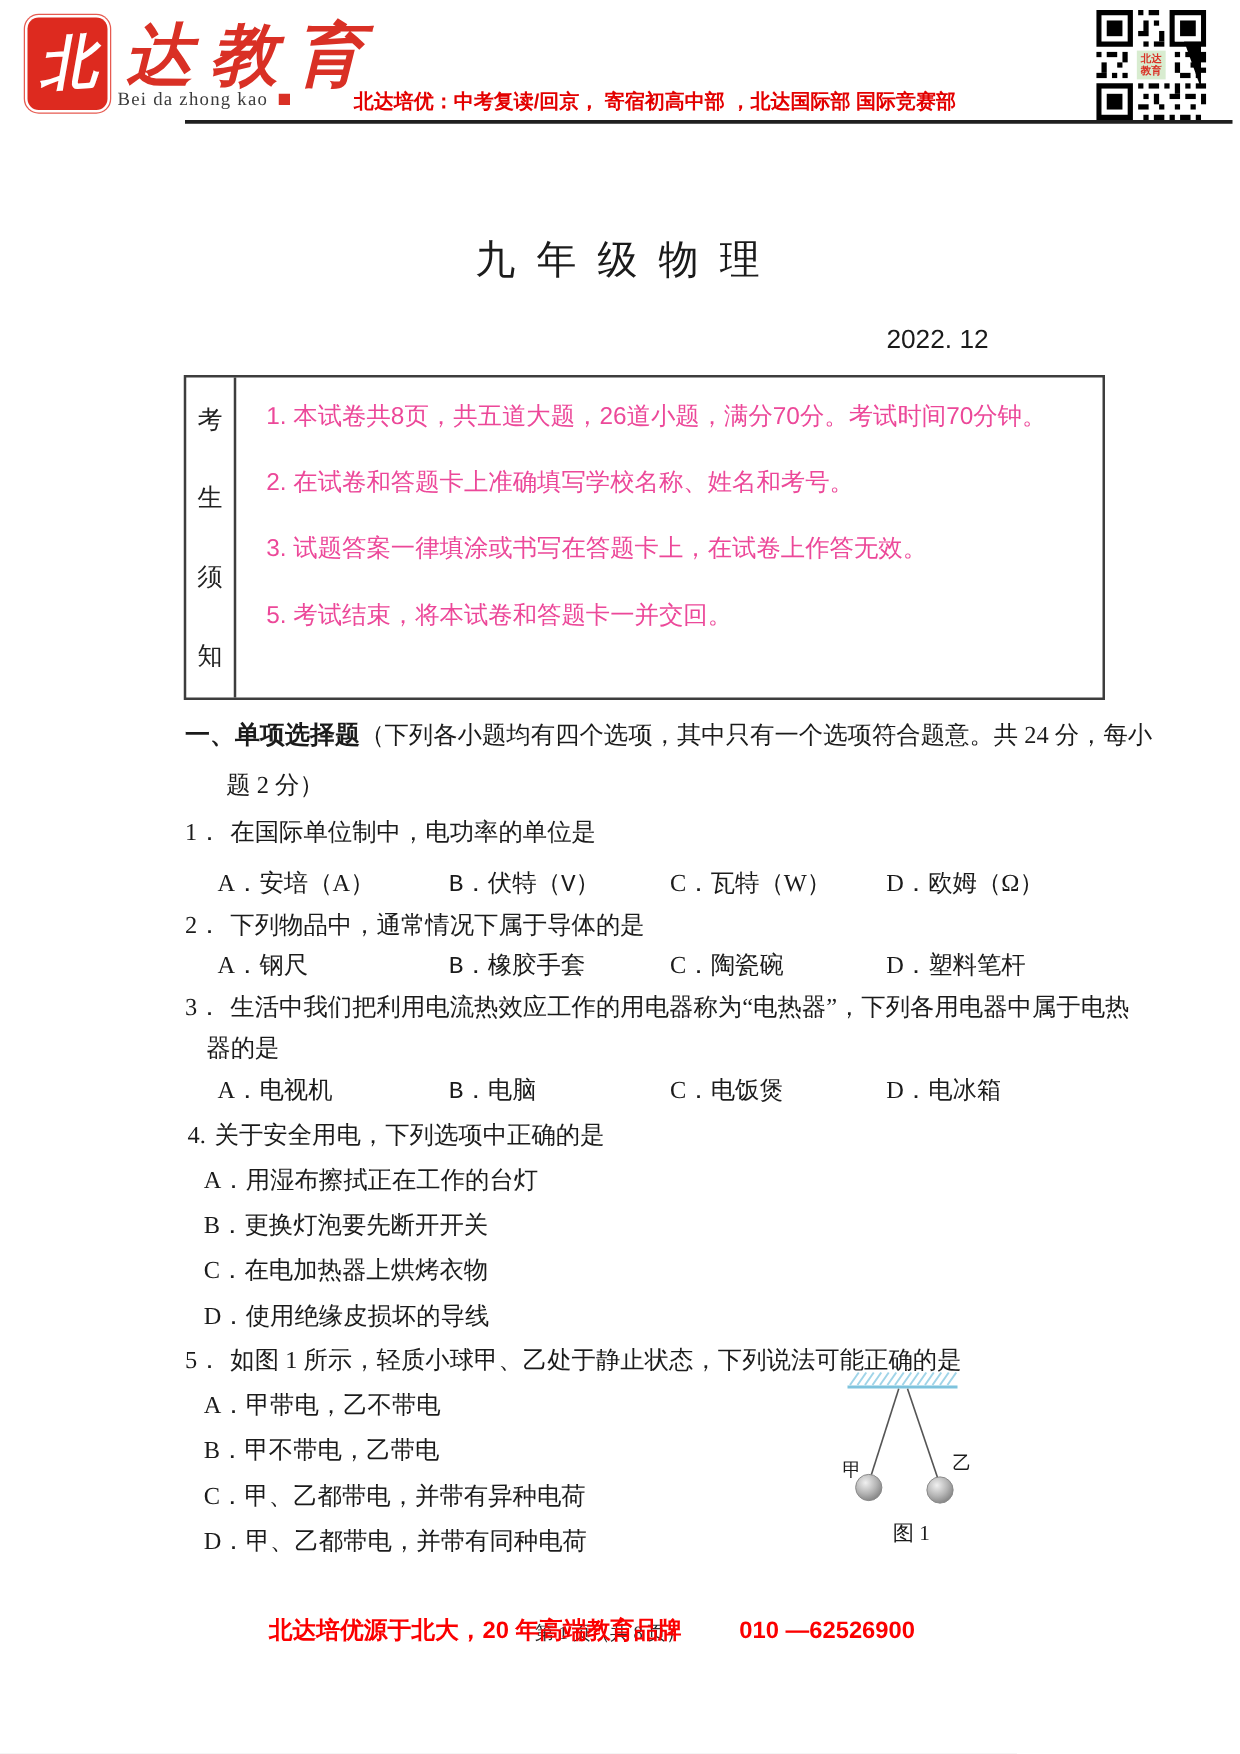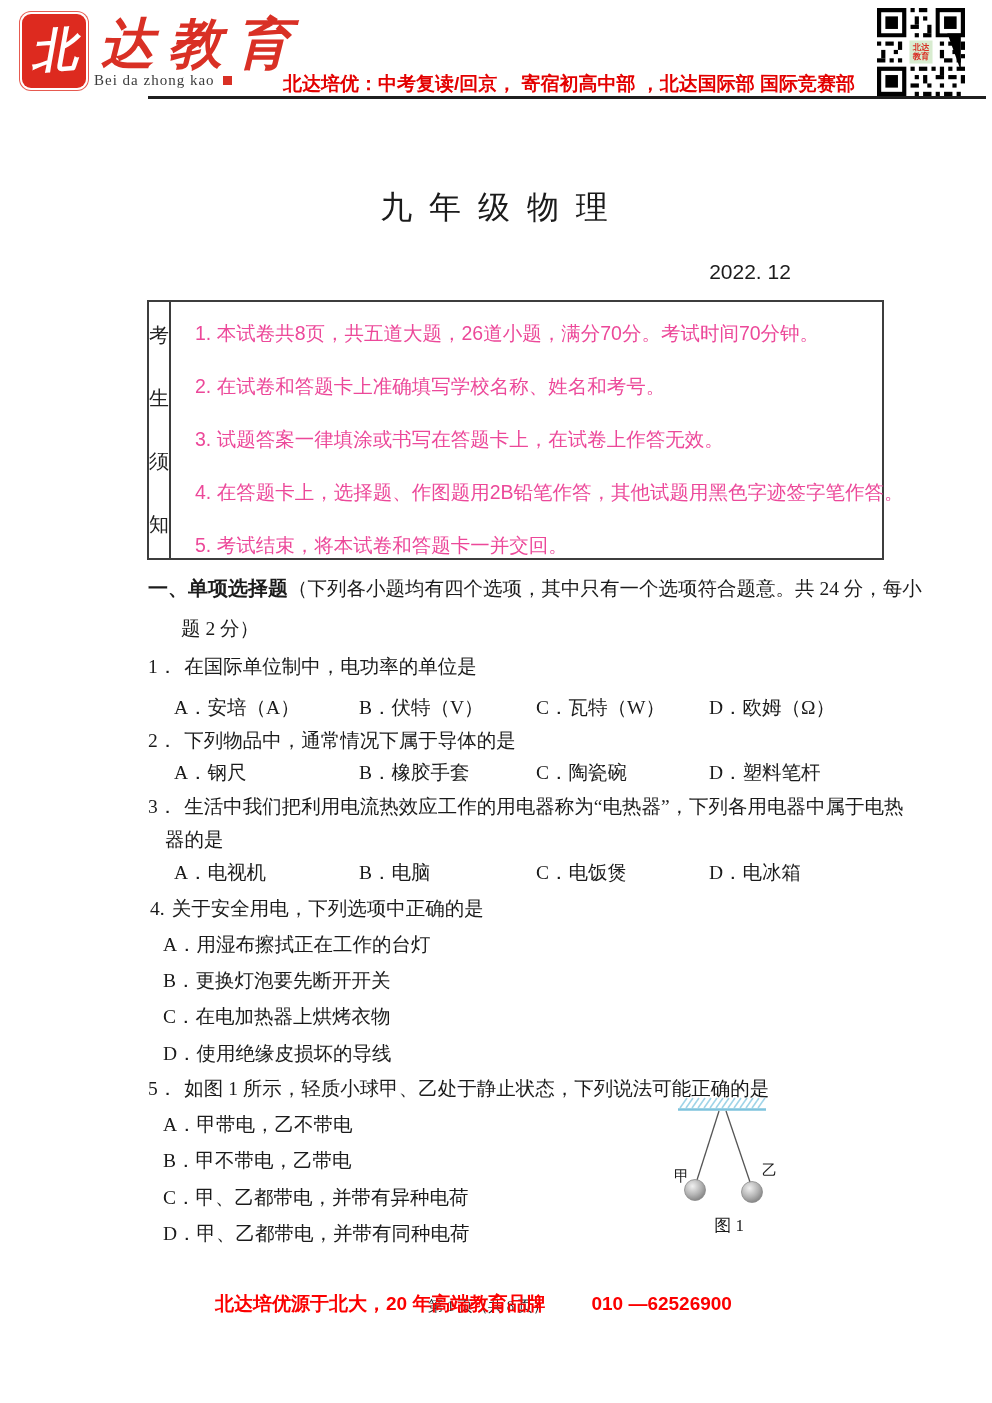--- a/index.html
+++ b/index.html
@@ -12,39 +12,39 @@
   .qnum{margin-right:7px;}
   
   #seal{left:22px;top:14px;width:64px;height:74px;background:#dd2a1f;border-radius:9px;
         box-shadow:0 0 0 2px #fff,0 0 0 3px #e65a50;display:flex;align-items:center;justify-content:center;}
   #seal-char{color:#fff;font-size:46px;font-weight:bold;font-style:italic;transform:rotate(-4deg);
              font-family:"DejaVu Serif",serif;}
   #brand-name{left:100px;top:8px;font-size:54px;font-weight:bold;font-style:italic;color:#d93025;
               letter-spacing:14px;font-family:"DejaVu Serif",serif;white-space:nowrap;}
   #brand-sub{left:94px;top:72px;font-size:15px;color:#3c3c3c;letter-spacing:1px;}
   #brand-sub .sq{display:inline-block;width:9px;height:9px;background:#d93025;margin-left:8px;}
-  #tagline{left:283px;top:71px;font-size:19px;font-weight:bold;color:#e30000;white-space:nowrap;}
+  #tagline{left:283px;top:71px;font-size:16px;font-weight:bold;color:#e30000;white-space:nowrap;}
   #header-rule{left:148px;top:96px;width:838px;height:3px;background:#1f1f1f;}
   
   #qr{left:877px;top:8px;width:88px;height:88px;}
   
   #exam-title{left:0;top:133px;width:992px;text-align:center;font-size:24px;font-weight:600;
               letter-spacing:1px;}
   #subject-title{left:0;top:186px;width:992px;text-align:center;font-size:32px;font-weight:500;
                  letter-spacing:4px;}
   #date-line{left:640px;top:260px;width:220px;text-align:center;font-size:21px;}
   
   #notice{left:147px;top:300px;width:737px;height:260px;border:2px solid #3d3d3d;display:flex;box-sizing:border-box;}
   #notice-side{width:38px;border-right:2px solid #3d3d3d;display:flex;flex-direction:column;
                align-items:center;justify-content:center;gap:36px;font-size:20px;color:#222;}
   #notice-main{flex:1;padding:15px 0 0 24px;}
   #notice-main p{margin:0 0 21px 0;font-size:19.5px;line-height:32px;white-space:nowrap;color:#ec4899;}
   
   .optrow{left:174px;display:flex;font-size:19.5px;line-height:30px;white-space:nowrap;}
-  .optrow .w1{width:185px;} .optrow .w2{width:177px;} .optrow .w3{width:173px;}
+  .optrow .w1{width:185px;} .optrow .w2{width:177px;font-family:Liberation Mono, monospace;} .optrow .w3{width:173px;}
   
   #figure1{left:670px;top:1096px;width:118px;}
   #figure-caption{width:118px;text-align:center;font-size:17px;margin-top:2px;}
   
   #page-number{left:428px;top:1297px;font-size:15px;color:#2a2a2a;z-index:1;white-space:nowrap;text-align:center;}
   #footer-promo{left:215px;top:1291px;font-size:19px;font-weight:bold;color:#fb0000;z-index:2;
                 white-space:nowrap;}
   #footer-promo .gap{display:inline-block;width:46px;}
 </style>
 </head>
@@ -135,21 +135,20 @@
     <div id="notice-side">
       <span>考</span>
       <span>生</span>
       <span>须</span>
       <span>知</span>
     </div>
     <div id="notice-main">
       <p>1. 本试卷共8页，共五道大题，26道小题，满分70分。考试时间70分钟。</p>
       <p>2. 在试卷和答题卡上准确填写学校名称、姓名和考号。</p>
       <p>3. 试题答案一律填涂或书写在答题卡上，在试卷上作答无效。</p>
-      <p>4. 在答题卡上，选择题、作图题用2B铅笔作答，其他试题用黑色字迹签字笔作答。</p>
       <p>5. 考试结束，将本试卷和答题卡一并交回。</p>
     </div>
   </div>
 
   <div class="abs line" style="left:148px;top:573px;">
     <b class="sans" style="font-size:20px;">一、单项选择题</b><span>（下列各小题均有四个选项，其中只有一个选项符合题意。共 24 分，每小</span>
   </div>
   <div class="abs line" style="left:181px;top:614px;">题 2 分）</div>
 
   <div class="abs line" style="left:148px;top:652px;">

